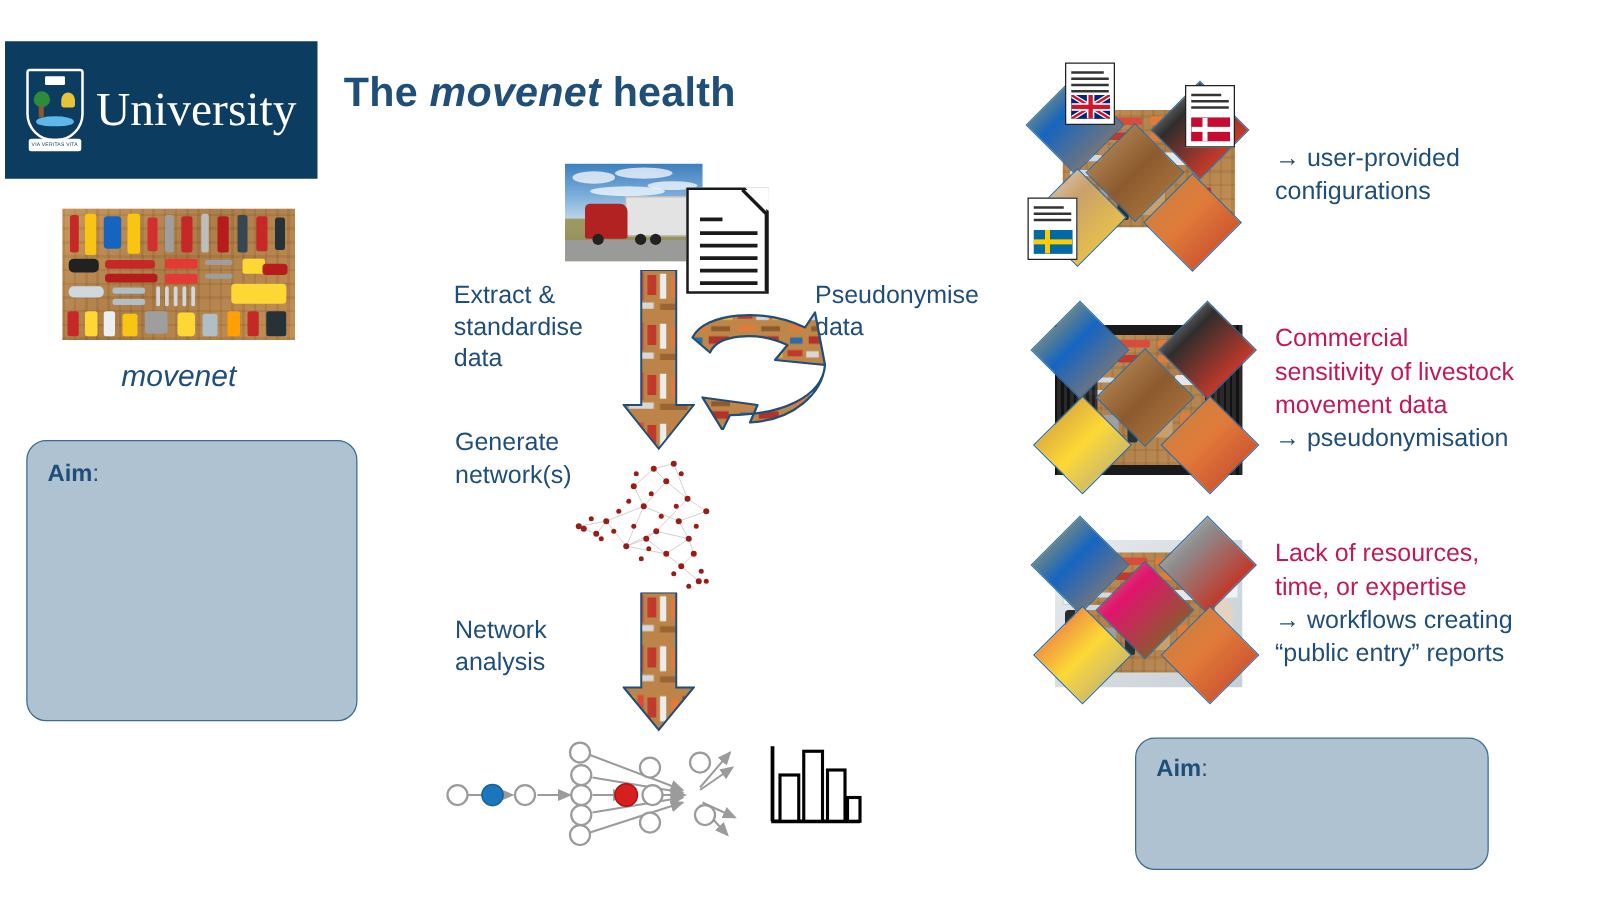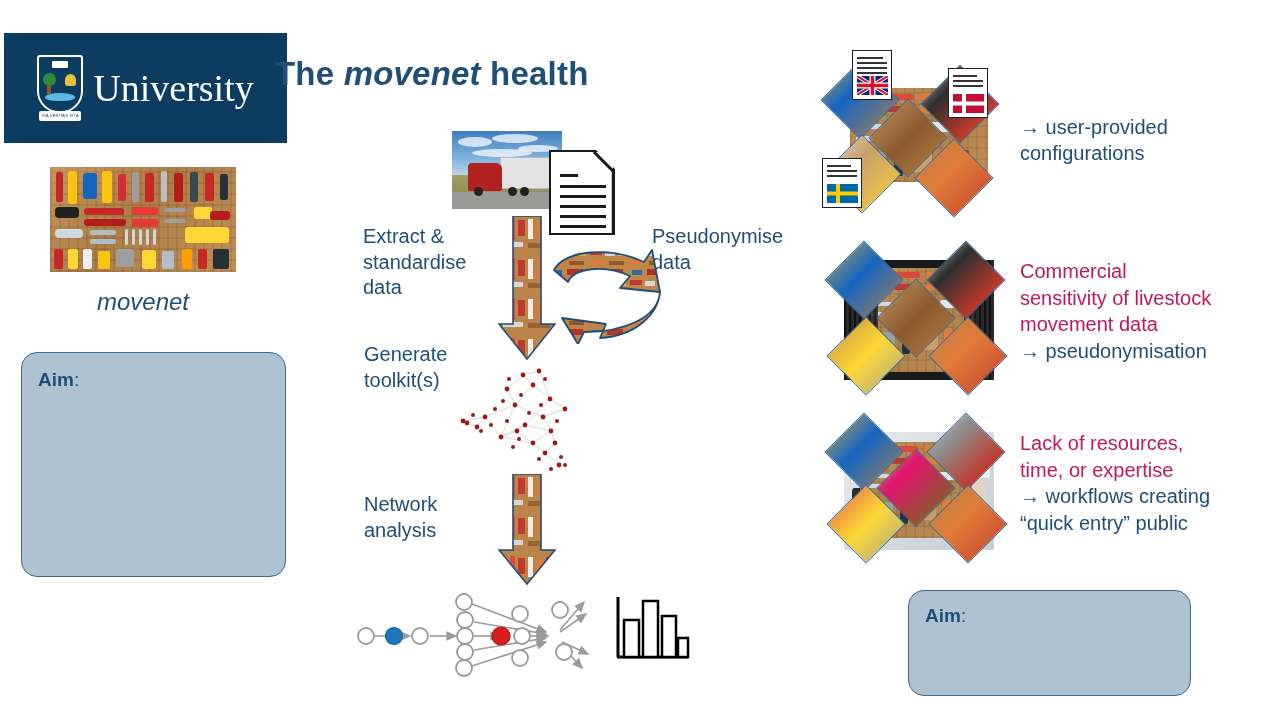--- a/index.html
+++ b/index.html
@@ -12,21 +12,21 @@
     height: 720px;
     position: relative;
     overflow: hidden;
     font-family: "Liberation Sans", sans-serif;
     color: #1F4E79;
   }
   .abs { position: absolute; }
 
   
   #uofg-logo {
-    left: 4px; top: 33px; width: 283px; height: 110px;
+    left: 4px; top: 33px; width: 250px; height: 110px;
     background: #0D3C61;
     display: flex; align-items: center; justify-content: center;
   }
   #uofg-logo .crest {
     width: 46px; height: 66px; margin-right: 10px;
     position: relative;
   }
   #uofg-logo .crest .shield {
     position: absolute; left: 0; top: 0; width: 46px; height: 58px;
     background: #0D3C61;
@@ -291,21 +291,21 @@
 </div>
 
 <div class="flow-label" style="left:363px;top:224px;white-space:pre-line;">Extract &amp;
 standardise
 data</div>
 
 <div class="flow-label" style="left:652px;top:224px;white-space:pre-line;">Pseudonymise
 data</div>
 
 <div class="flow-label" style="left:364px;top:342px;white-space:pre-line;">Generate
-toolkit(s)</div>
+network(s)</div>
 
 <div class="flow-label" style="left:364px;top:492px;white-space:pre-line;">Network
 analysis</div>
 
 <div class="abs" style="left:498px;top:216px;width:58px;height:145px;">
   <svg width="58" height="145" viewBox="0 0 58 145">
     <defs>
       <linearGradient id="toolfill1" x1="0" y1="0" x2="0" y2="1">
         <stop offset="0%" stop-color="#D1A061"></stop>
         <stop offset="18%" stop-color="#B7793C"></stop>
@@ -658,18 +658,18 @@
   </div>
   <div class="diamond" style="left:52px;top:30px;">
     <div class="inner" style="background:linear-gradient(135deg,#C9A06A 0%,#E0146E 35%,#8C5A2E 75%,#BC8448 100%);"></div>
   </div>
 </div>
 
 <div class="challenge" style="left:1020px;top:430px;">
   <span class="c-red" style="white-space:pre-line;">Lack of resources,
 time, or expertise</span><br>
   <span class="c-blue">→</span><span class="c-blue" style="white-space:pre-line;"> workflows creating
-“quick entry” public</span>
+“public entry” reports</span>
 </div>
 
 <div class="abs aim-box" id="aim-box-right">
   <span class="aim-label">Aim</span><span>:</span><br>
 </div>
 
 </body></html>

